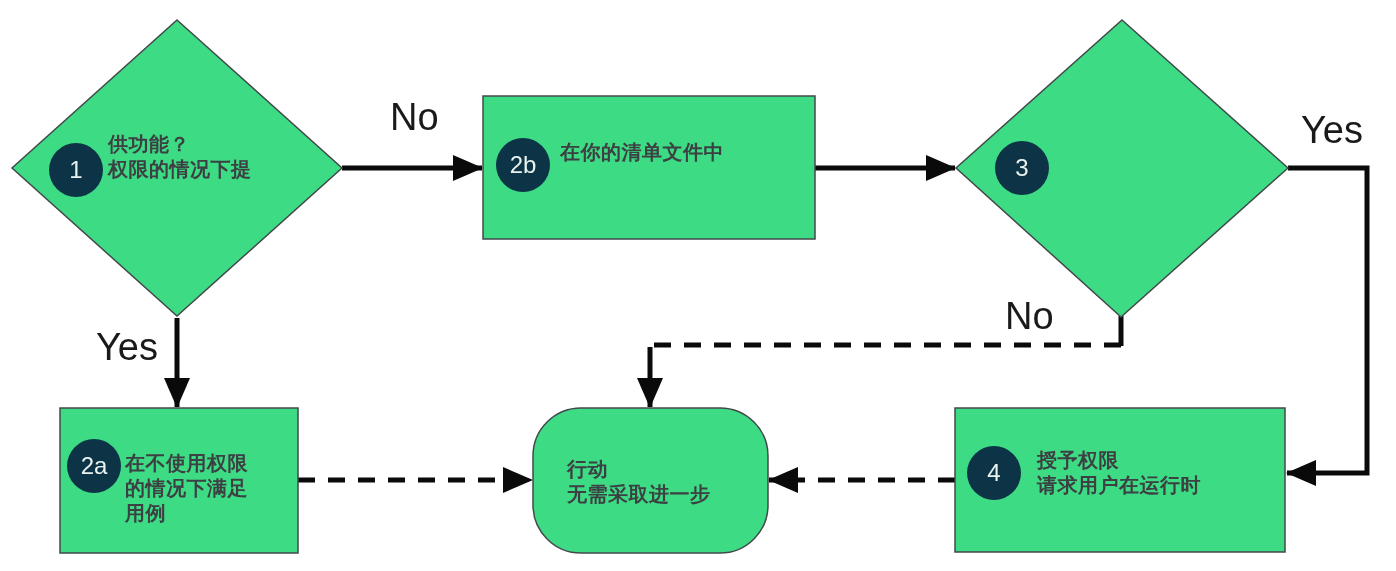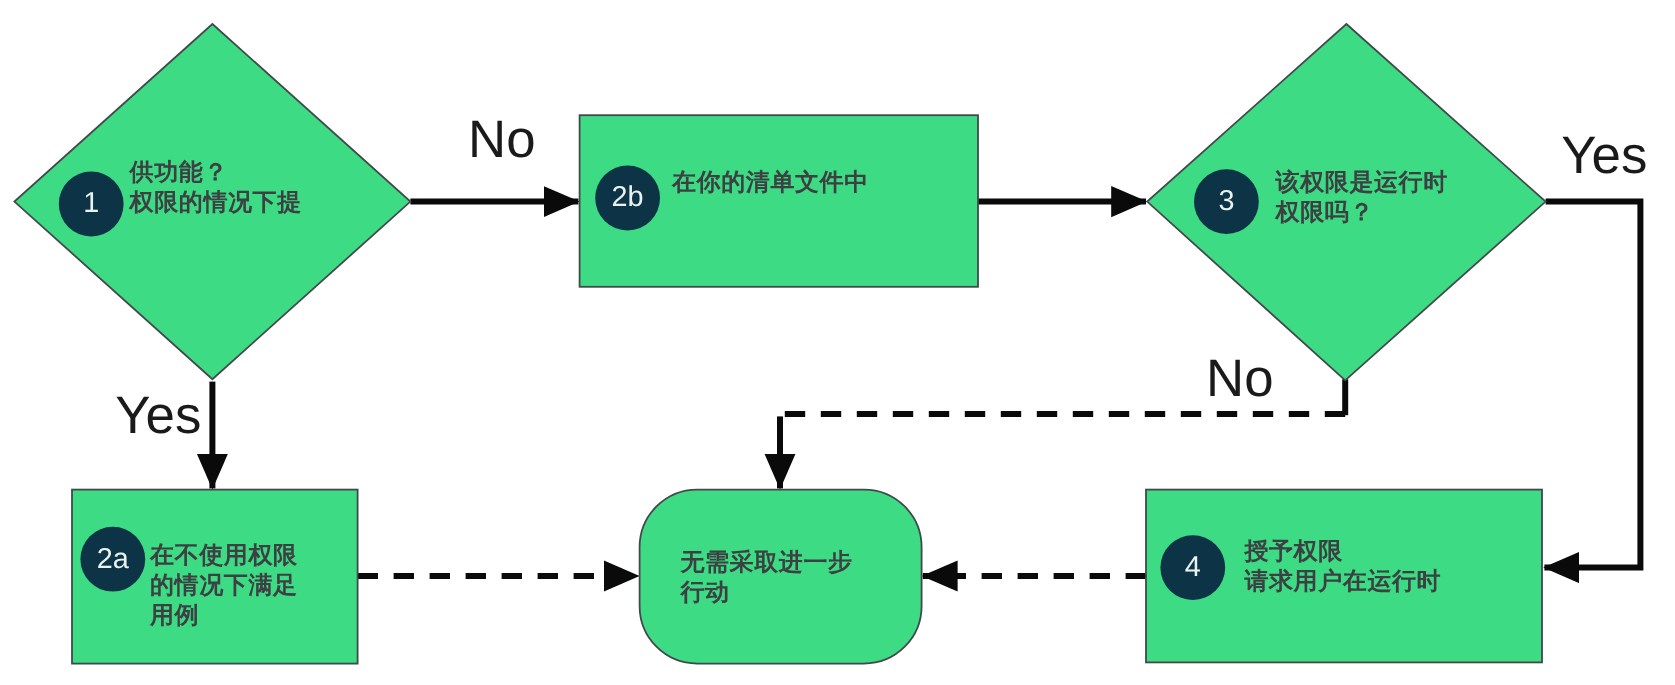--- a/index.html
+++ b/index.html
@@ -21,21 +21,21 @@
     position:absolute; color:var(--ink); font-size:20px; line-height:25px;
     font-weight:600; letter-spacing:0.5px; white-space:nowrap;
   }
   .badge{
     position:absolute; width:54px; height:54px; border-radius:50%;
     background:var(--navy); color:var(--badge_text);
     display:flex; align-items:center; justify-content:center;
     font-size:24px; font-weight:500;
   }
   .edge-label{
-    position:absolute; color:var(--label); font-size:44px; line-height:32px;
+    position:absolute; color:var(--label); font-size:38px; line-height:32px;
     font-weight:400; white-space:nowrap;text-align:center;
   }
 </style>
 </head>
 <body>
 
 <div id="stage">
 
   <svg id="shapes" width="1396" height="571" viewBox="0 0 1396 571">
     <defs>
@@ -70,32 +70,28 @@
   <div class="badge" style="left:67px;top:439px">2a</div>
   <div class="badge" style="left:967px;top:446px">4</div>
 
   <div class="node-text" style="left:108px;top:132px">
     <div>供功能？</div>
     <div>权限的情况下提</div>
   </div>
   <div class="node-text" style="left:560px;top:140px">
     <div>在你的清单文件中</div>
   </div>
-  <div class="node-text" style="left:1063px;top:140px">
-    <div>该权限是运行时</div>
-    <div>权限吗？</div>
-  </div>
   <div class="node-text" style="left:125px;top:451px">
     <div>在不使用权限</div>
     <div>的情况下满足</div>
     <div>用例</div>
   </div>
   <div class="node-text" style="left:567px;top:457px">
+    <div>行动</div>
     <div>无需采取进一步</div>
-    <div>行动</div>
   </div>
   <div class="node-text" style="left:1037px;top:448px">
     <div>授予权限</div>
     <div>请求用户在运行时</div>
   </div>
 
   <div class="edge-label" style="left:390px;top:101px">No</div>
   <div class="edge-label" style="left:96px;top:331px">Yes</div>
   <div class="edge-label" style="left:1301px;top:114px">Yes</div>
   <div class="edge-label" style="left:1005px;top:300px">No</div>

